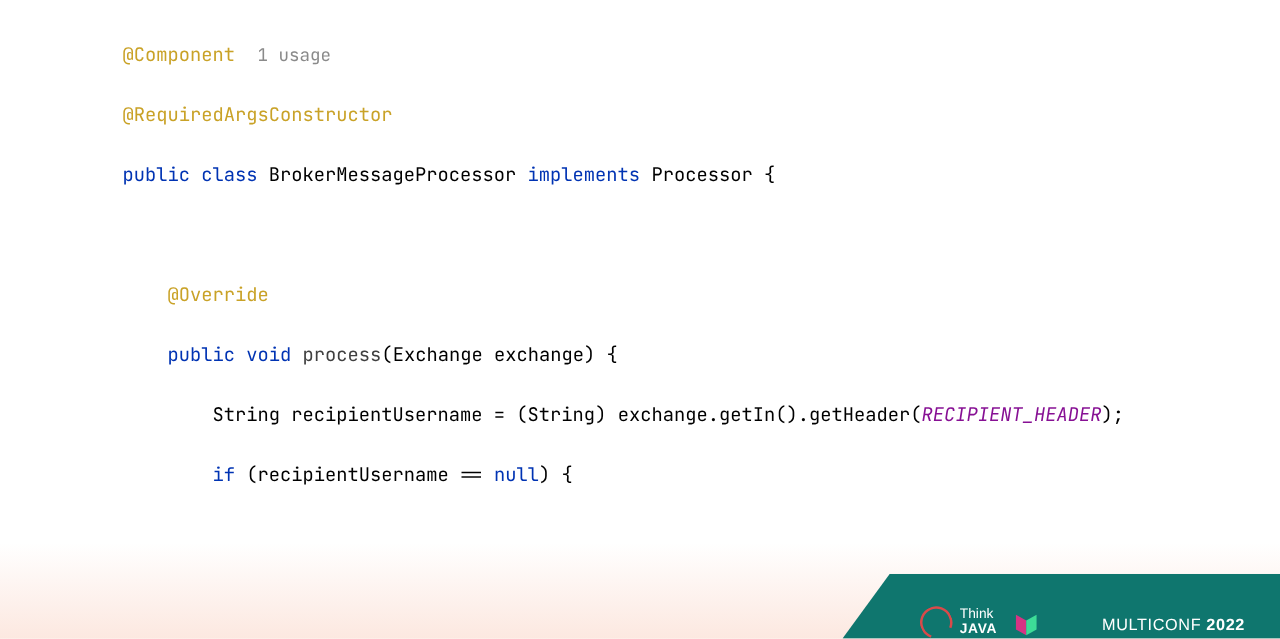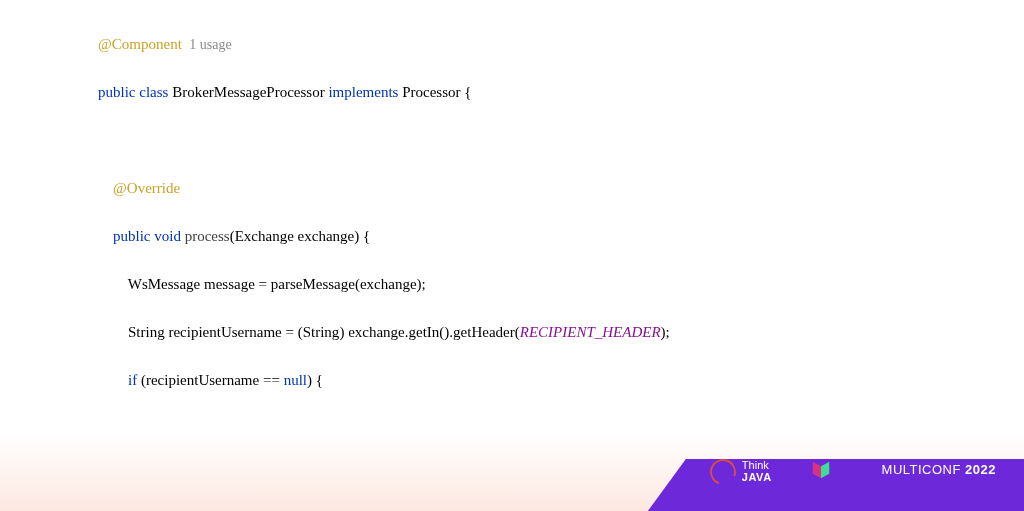--- a/index.html
+++ b/index.html
@@ -10,48 +10,48 @@
       font-family: 'JetBrains Mono', 'Consolas', 'Monaco', monospace;
       font-size: 15px;
       line-height: 1.6;
       position: relative;
       overflow: hidden;
     }
     .code-container {
       padding: 8px 0 0 98px;
       white-space: pre;
     }
-    .line { display: block; font-family: Liberation Serif, serif; }
+    .line { display: block; }
     .annotation { color: #c9a227; }
     .keyword { color: #0033b3; }
     .classname { color: #000000; margin-top: 28px; }
     .type { color: #000000; }
     .method-decl { color: #404040; }
     .method-call { color: #000000; }
     .field { color: #871094; }
     .const-italic { color: #871094; font-style: italic; }
     .punct { color: #000000; }
     .inlay { color: #8a8a8a; font-size: 14px; }
     .footer-banner {
       position: absolute;
       bottom: 0;
       right: 0;
       height: 52px;
       display: flex;
       align-items: center;
     }
     .banner-shape {
-      background: #6d28d9;
+      background: #0f766e;
       color: #ffffff;
       height: 52px;
       display: flex;
-      align-items: flex-start;
+      align-items: flex-end;
       padding: 0 28px 0 62px;
       clip-path: polygon(38px 0, 100% 0, 100% 100%, 0 100%);
-      gap: 38px;
+      gap: 12px;
     }
     .thinkjava-logo {
       display: flex;
       align-items: center;
       gap: 6px;
     }
     .thinkjava-icon {
       width: 26px;
       height: 26px;
       border: 2px solid #d94a4a;
@@ -79,25 +79,25 @@
       letter-spacing: 0.5px;
       padding-left: 42px;
     }
     .multiconf-text .bold { font-weight: 700; }
   </style>
 </head>
 <body>
 
 <div class="code-container">
 <span class="line"><span class="annotation">@Component</span>  <span class="inlay">1 usage</span></span>
+<span class="line"><span class="annotation">@RequiredArgsConstructor</span></span>
 <span class="line"><span class="keyword">public</span> <span class="keyword">class</span> <span class="classname">BrokerMessageProcessor</span> <span class="keyword">implements</span> <span class="classname">Processor</span> <span class="punct">{</span></span>
 <span class="line"> </span>
 <span class="line">    <span class="annotation">@Override</span></span>
 <span class="line">    <span class="keyword">public</span> <span class="keyword">void</span> <span class="method-decl">process</span><span class="punct">(</span><span class="type">Exchange</span> <span class="type">exchange</span><span class="punct">) {</span></span>
-<span class="line">        <span class="type">WsMessage</span> <span class="type">message</span> <span class="punct">=</span> <span class="method-call">parseMessage</span><span class="punct">(</span><span class="type">exchange</span><span class="punct">);</span></span>
 <span class="line">        <span class="type">String</span> <span class="type">recipientUsername</span> <span class="punct">= (</span><span class="type">String</span><span class="punct">) </span><span class="type">exchange</span><span class="punct">.</span><span class="method-call">getIn</span><span class="punct">().</span><span class="method-call">getHeader</span><span class="punct">(</span><span class="const-italic">RECIPIENT_HEADER</span><span class="punct">);</span></span>
 <span class="line">        <span class="keyword">if</span> <span class="punct">(</span><span class="type">recipientUsername</span> <span class="punct">==</span> <span class="keyword">null</span><span class="punct">) {</span></span>
 
 
 
 
 
 
 
 

